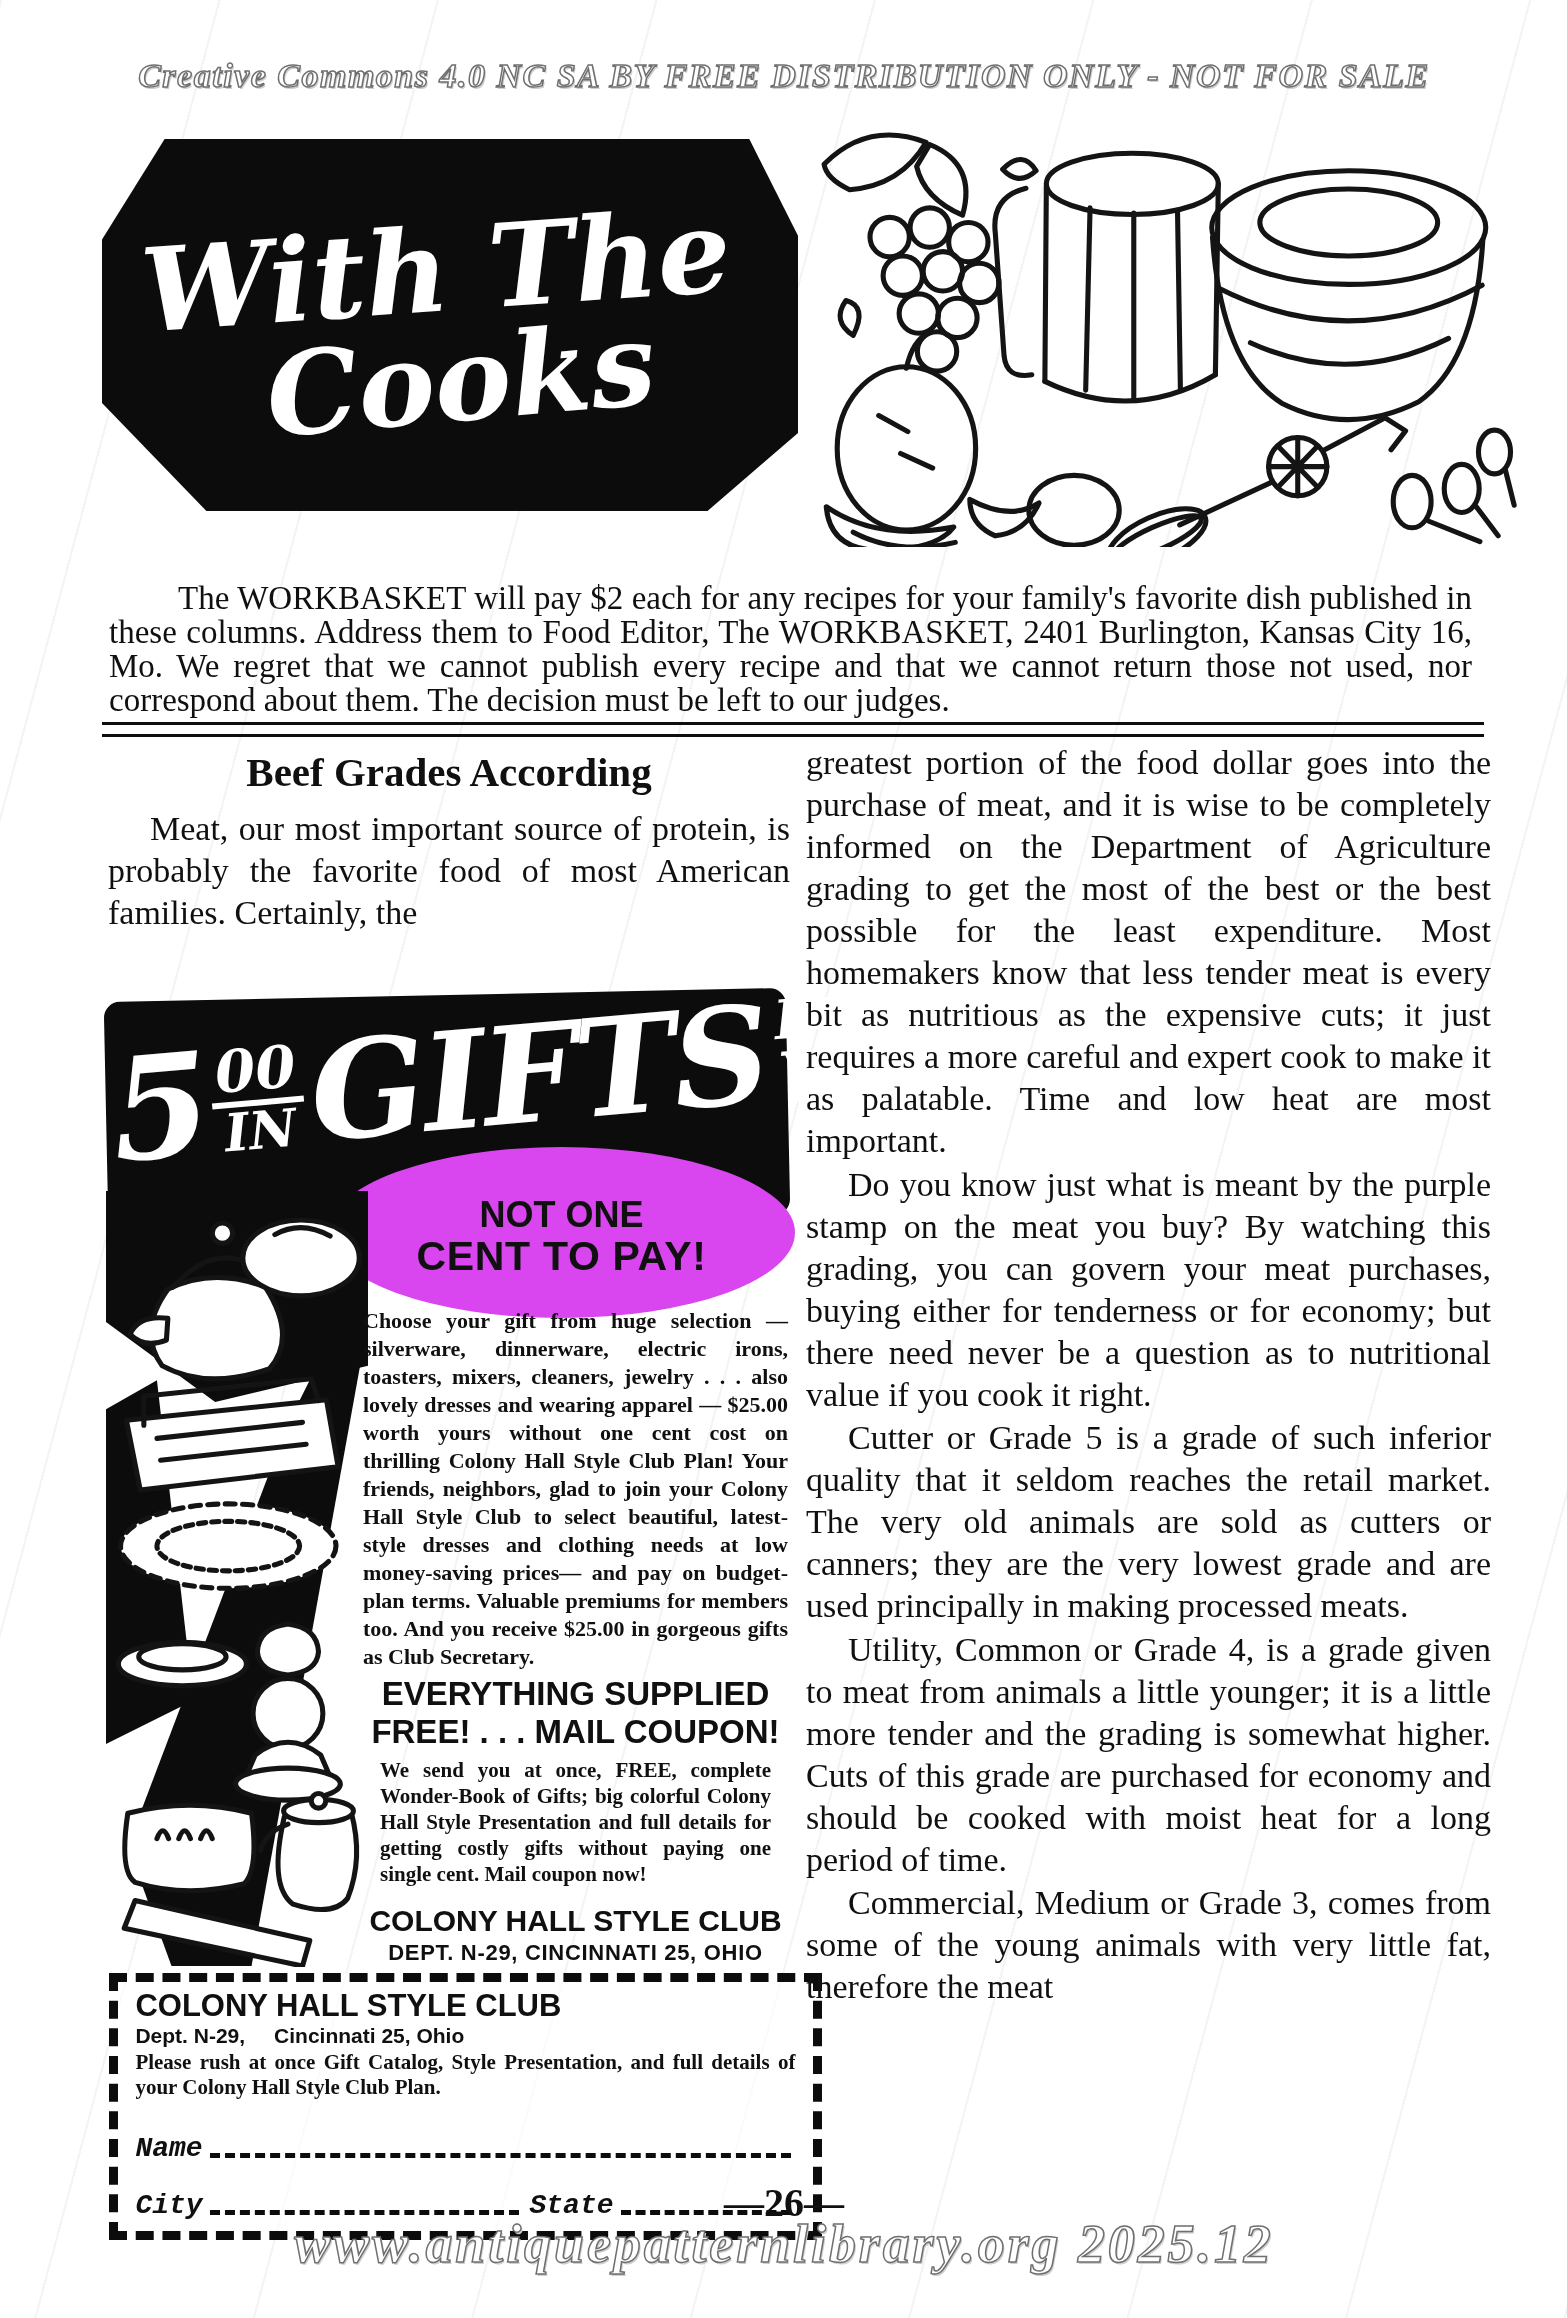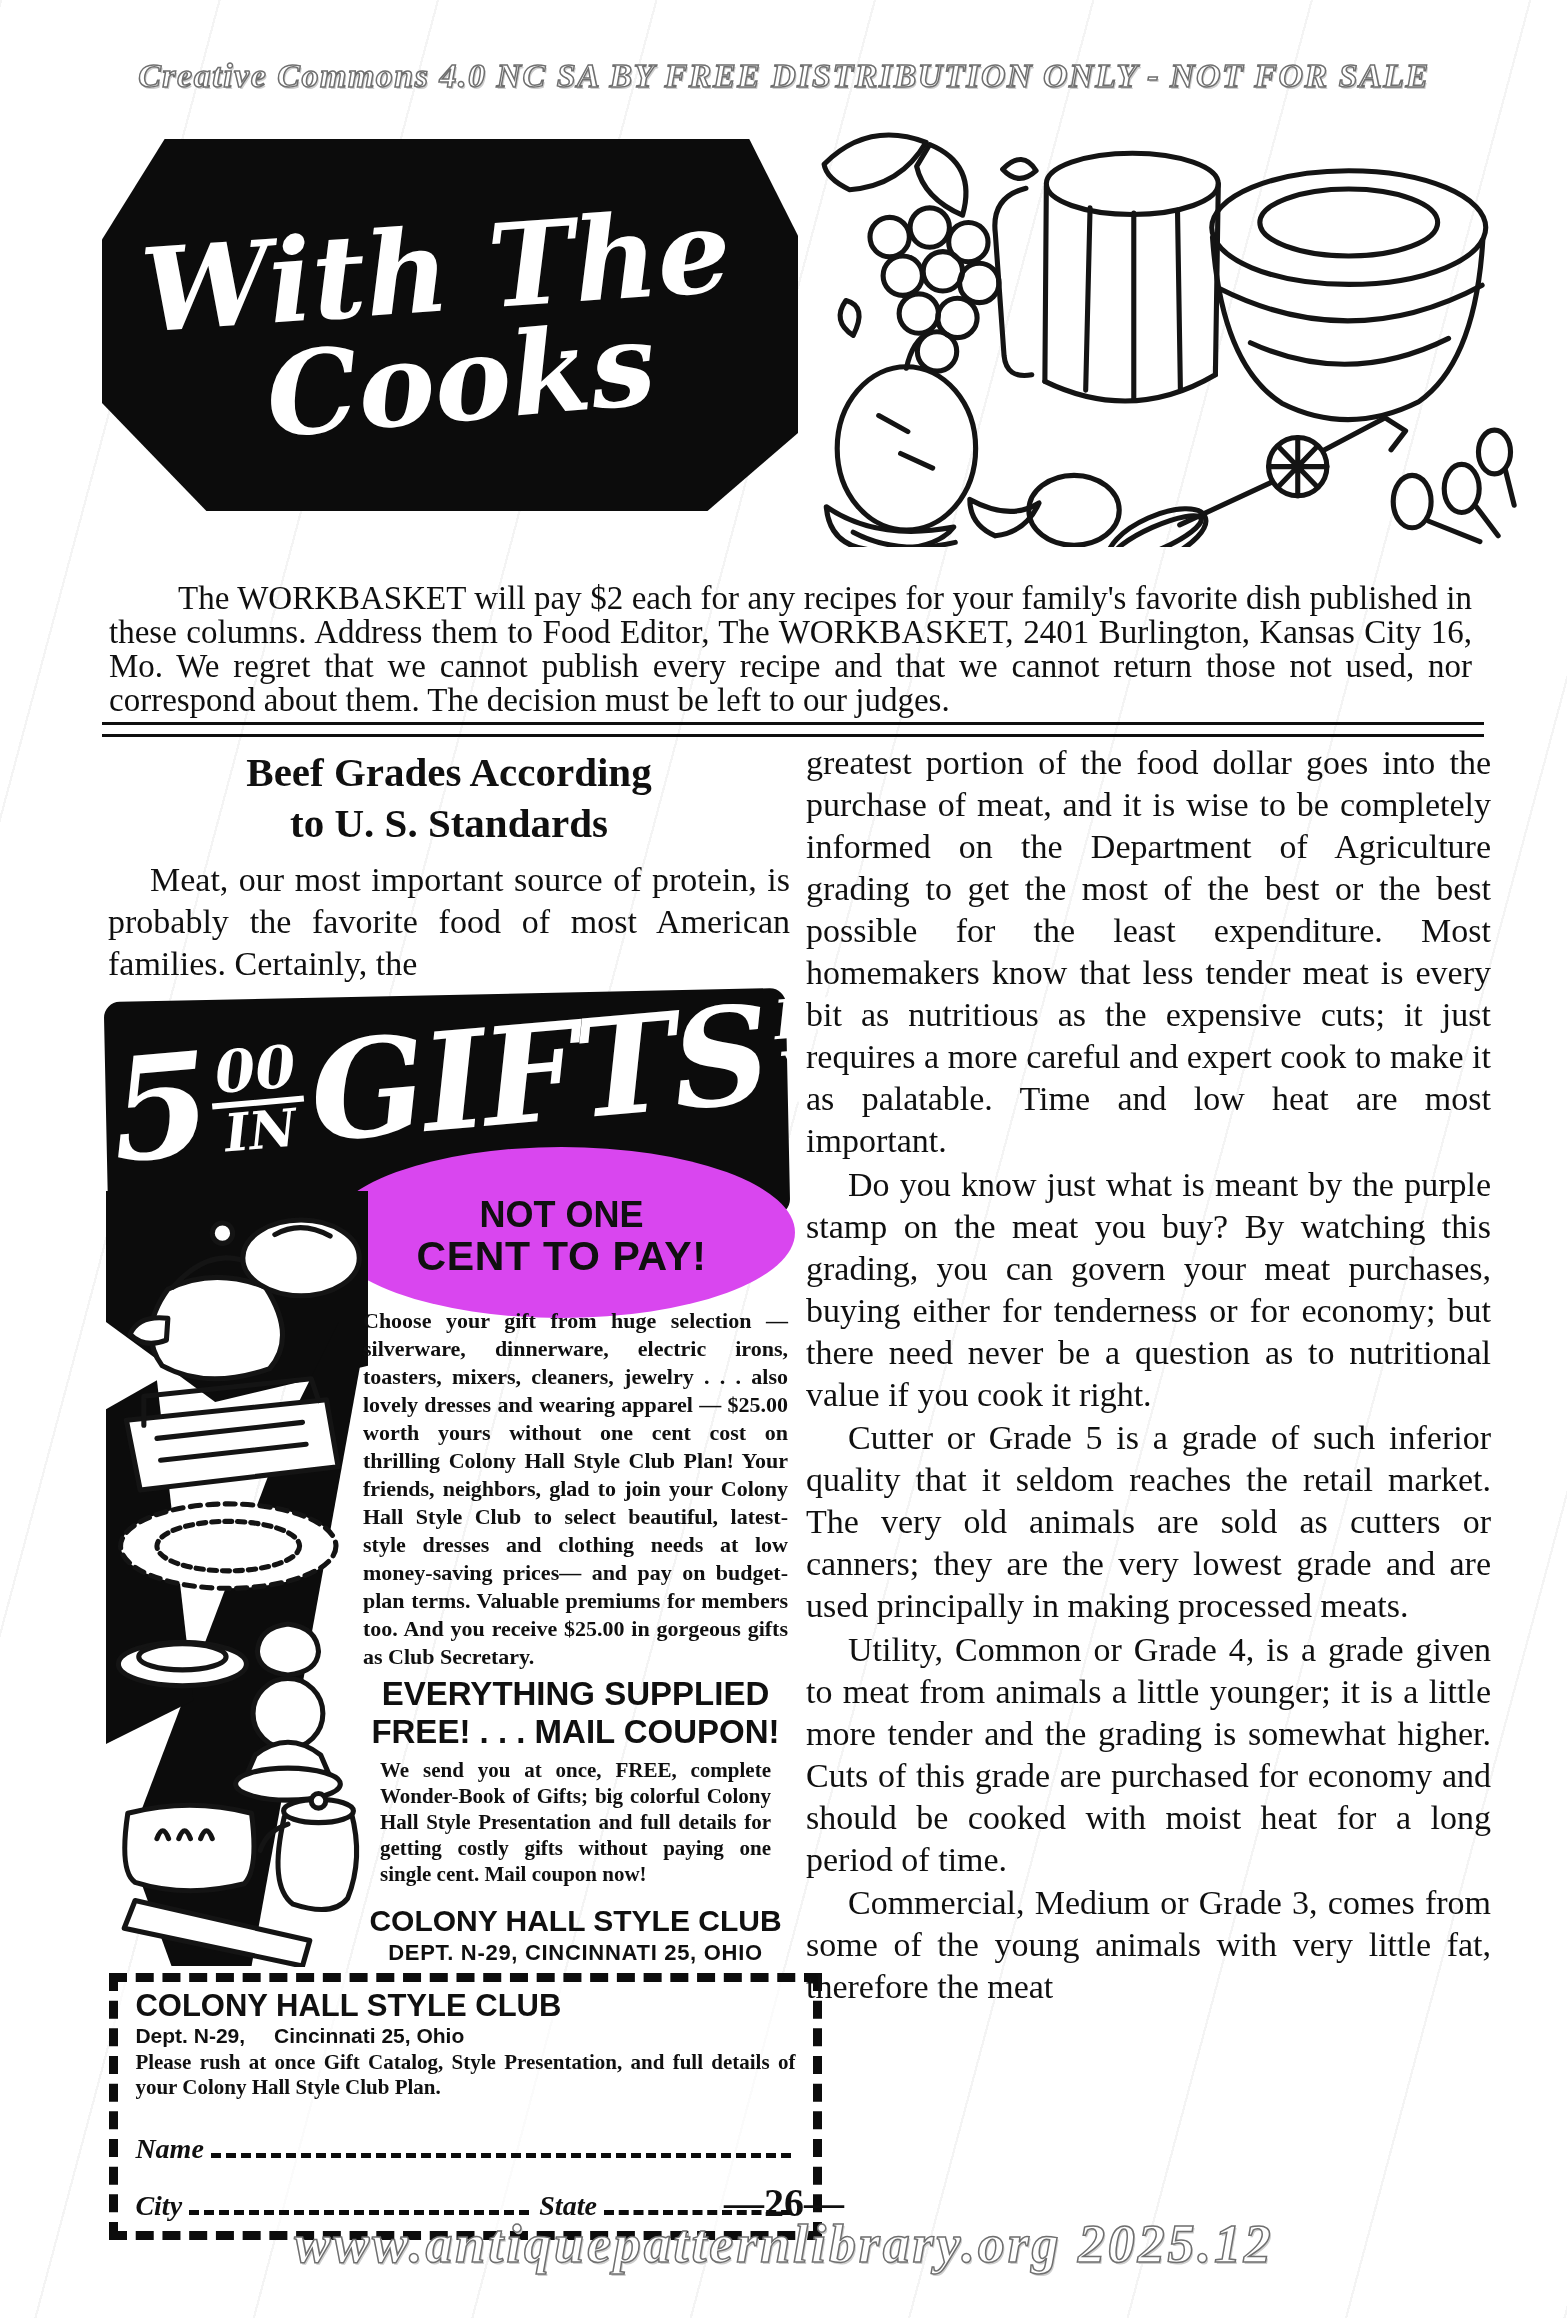--- a/index.html
+++ b/index.html
@@ -92,21 +92,21 @@
   .ad-dept{font-size:22px;line-height:26px;text-align:center;margin:1.5px 0 0 0;letter-spacing:0.7px;}
 
   .coupon{
     position:absolute;left:2.9px;top:978px;width:660px;
     border:9.5px dashed #0c0c0c;padding:7.3px 17.5px 11.7px 17.5px;background:rgba(255,255,255,0.6);
   }
   .coupon .c-company{font-size:31px;line-height:34px;margin:0;text-align:left;}
   .coupon .c-dept{font-size:21px;line-height:25px;margin:0;}
   .coupon .c-dept .gap{display:inline-block;width:29px;}
   .coupon .c-text{font-size:21px;line-height:25px;font-weight:bold;margin:1.5px 0 0 0;text-align:justify;}
-  .frow{display:flex;align-items:flex-end;margin-top:29px;}
+  .frow{display:flex;align-items:flex-end;margin-top:29px;font-family:Liberation Mono, monospace;}
   .frow.first{margin-top:35px;}
   .flabel{font-style:italic;font-weight:bold;font-size:28px;line-height:28px;white-space:nowrap;}
   .fline{flex:1;border-bottom:5.8px dashed #0c0c0c;height:7.3px;margin:0 4.4px 4.4px 7.3px;}
   .fline.state{flex:0.55;}
   .flabel.state{margin-left:5.8px;}
 
   .page-num{position:absolute;top:2179px;left:0;width:100%;text-align:center;font-size:40px;font-weight:bold;}
 
   svg .ln{stroke:#141414;stroke-width:7;fill:none;stroke-linecap:round;stroke-linejoin:round;}
   svg .lnf{stroke:#141414;stroke-width:7;fill:#ffffff;stroke-linecap:round;stroke-linejoin:round;}
@@ -169,21 +169,20 @@
 </svg>
 </div>
 
 <p class="intro">The WORKBASKET will pay $2 each for any recipes for your family's favorite dish published in these columns.  Address them to Food Editor, The WORKBASKET, 2401 Burlington, Kansas City 16, Mo.  We regret that we cannot publish every recipe and that we cannot return those not used, nor correspond about them.  The decision must be left to our judges.</p>
 
 <div class="rule rule1"></div>
 <div class="rule rule2"></div>
 
 <div class="col-left">
   <h2 class="bg-head">Beef Grades According</h2>
-  <h2 class="bg-head">to U. S. Standards</h2>
   <p class="lead">Meat, our most important source of protein, is probably the favorite food of most American families.  Certainly, the</p>
 </div>
 
 <div class="ad">
   <div class="ad-banner"></div>
   <div class="ad-headline script">
     <span class="price">$25</span>
     <span class="stackA">
       <span class="cents">00</span>
       <span class="in">IN</span>

